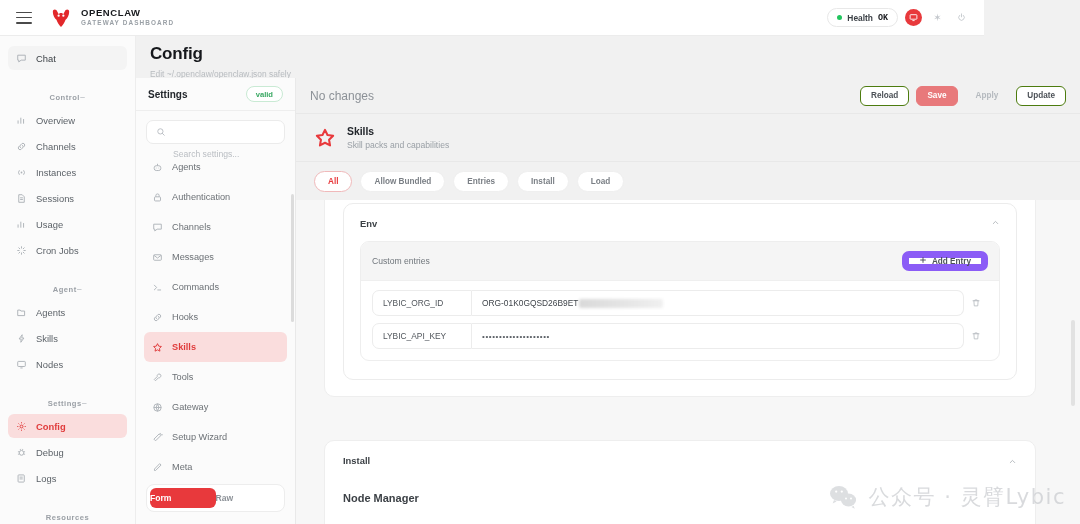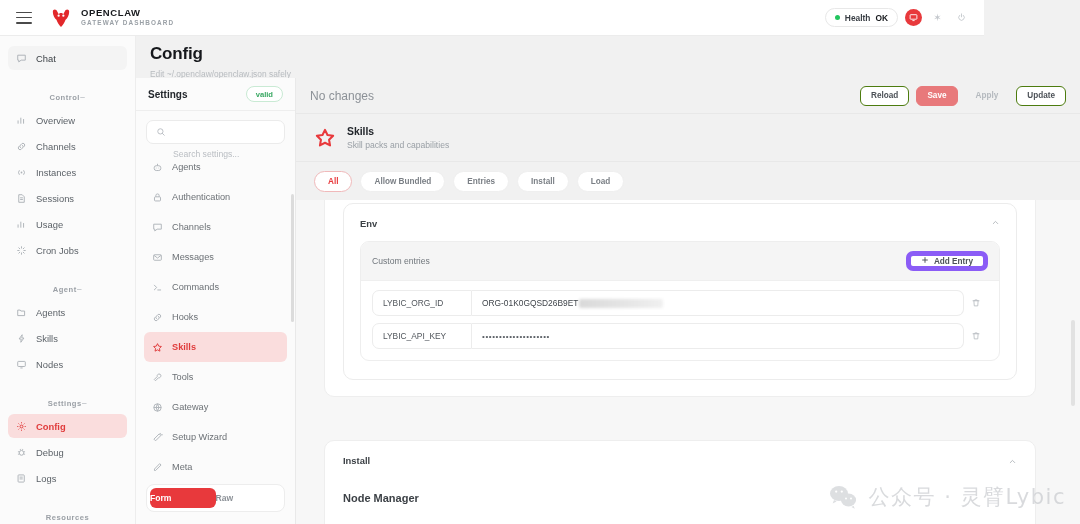--- a/index.html
+++ b/index.html
@@ -28,21 +28,21 @@
   .brand-sub { font-size: 6.4px; font-weight: 600; letter-spacing: 1.1px; color: #9aa0a6; margin-top: 2px; }
 
   .topbar-right { margin-left: auto; margin-right: 14px; display: flex; align-items: center; gap: 7px; }
   .health-pill {
     display: flex; align-items: center; gap: 5px;
     border: 1px solid #e8e8e8; border-radius: 999px;
     height: 19px; padding: 0 9px; font-size: 8.4px; font-weight: 700; color: #3a3f45;
     background: #fff;
   }
   .health-dot { width: 5px; height: 5px; border-radius: 50%; background: #22c55e; }
-  .health-ok { font-weight: 700; color: #16181c; }
+  .health-ok { font-weight: 700; color: #16181c; font-family: Liberation Mono, monospace; }
   .icon-btn { width: 17px; height: 17px; border-radius: 50%; display: flex;
     align-items: center; justify-content: center; cursor: pointer; }
   .icon-btn.accent { background: #e8393c; }
   .ghost-ic { color: #c3c7cc; font-size: 10px; line-height: 1; }
 
   
   .leftnav {
     position: absolute; left: 0; top: 36px; width: 136px; height: 488px;
     background: #fbfbfb; border-right: 1px solid #ededed;
     padding: 10px 8px 0 8px; z-index: 20; overflow: hidden;
@@ -143,21 +143,21 @@
     padding: 16px 18px; }
   .env-card { border: 1px solid #ececec; border-radius: 10px; background: #fff; }
   .env-head { display: flex; align-items: center; padding: 14px 16px 12px 16px; }
   .env-title { font-size: 9.4px; font-weight: 700; color: #3c4146; }
   .chevron { margin-left: auto; color: #b0b5ba; font-size: 10px; line-height: 1; }
   .entries-box { margin: 0 16px 18px 16px; border: 1px solid #eeeeee; border-radius: 9px; overflow: hidden; }
   .entries-head { display: flex; align-items: center; background: #f5f5f5;
     padding: 9px 11px; border-bottom: 1px solid #efefef; }
   .entries-label { font-size: 8.6px; color: #6f757b; }
   .add-entry { margin-left: auto; display: flex; align-items: center; gap: 5px;
-    background: #fff; border: 5px solid #8b5cf6; border-radius: 7px;
+    background: #fff; border: 7px solid #8b5cf6; border-radius: 7px;
     height: 20px; padding: 0 10px; font-size: 8.2px; font-weight: 700; color: #4c5157; cursor: pointer; }
   .entry-rows { padding: 9px 11px 11px 11px; display: flex; flex-direction: column; gap: 7px; }
   .entry-row { display: flex; align-items: center; gap: 0; }
   .entry-key { width: 100px; height: 26px; border: 1px solid #ececec; border-radius: 7px 0 0 7px;
     display: flex; align-items: center; padding: 0 10px;
     font-size: 8.4px; color: #51565c; background: #fff; }
   .entry-val { flex: 1; height: 26px; border: 1px solid #ececec; border-left: 0;
     border-radius: 0 7px 7px 0; display: flex; align-items: center;
     padding: 0 10px; background: #fff; font-size: 8.4px; color: #3f444a; position: relative; }
   .redact { display: inline-block; height: 9px; width: 84px; margin-left: 1px;

